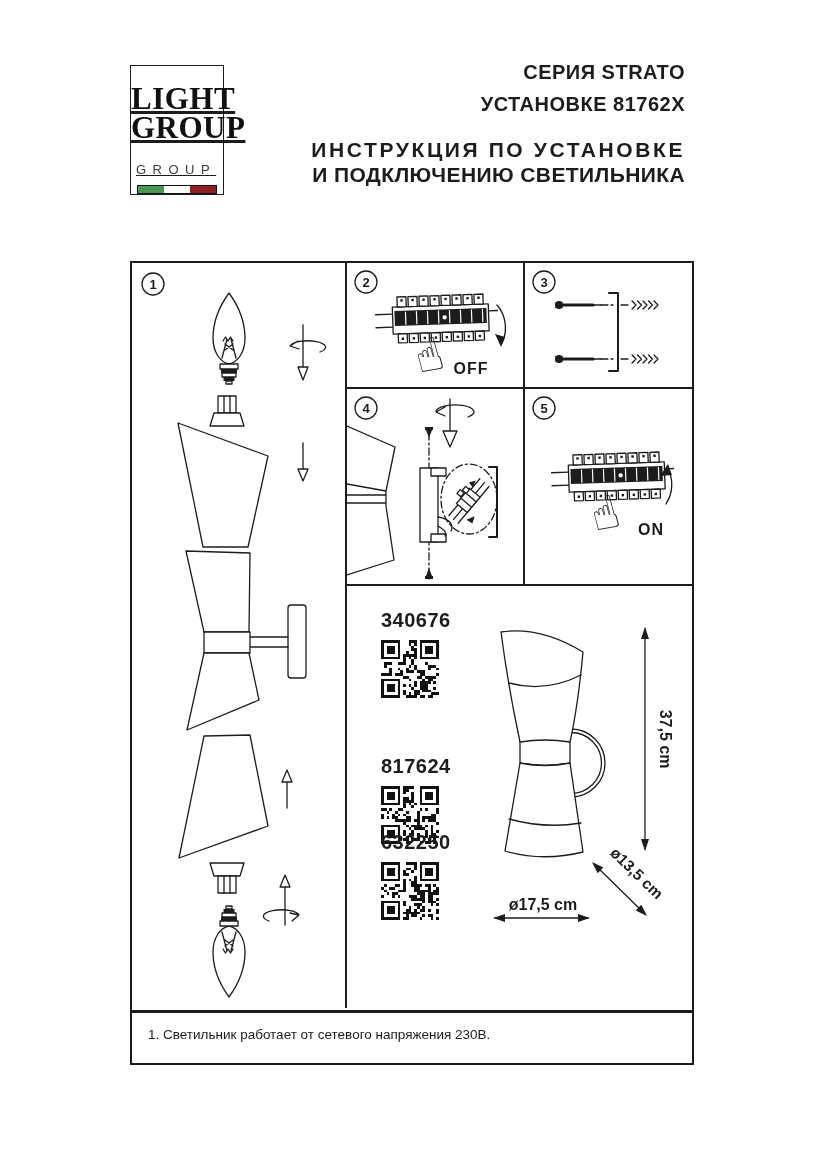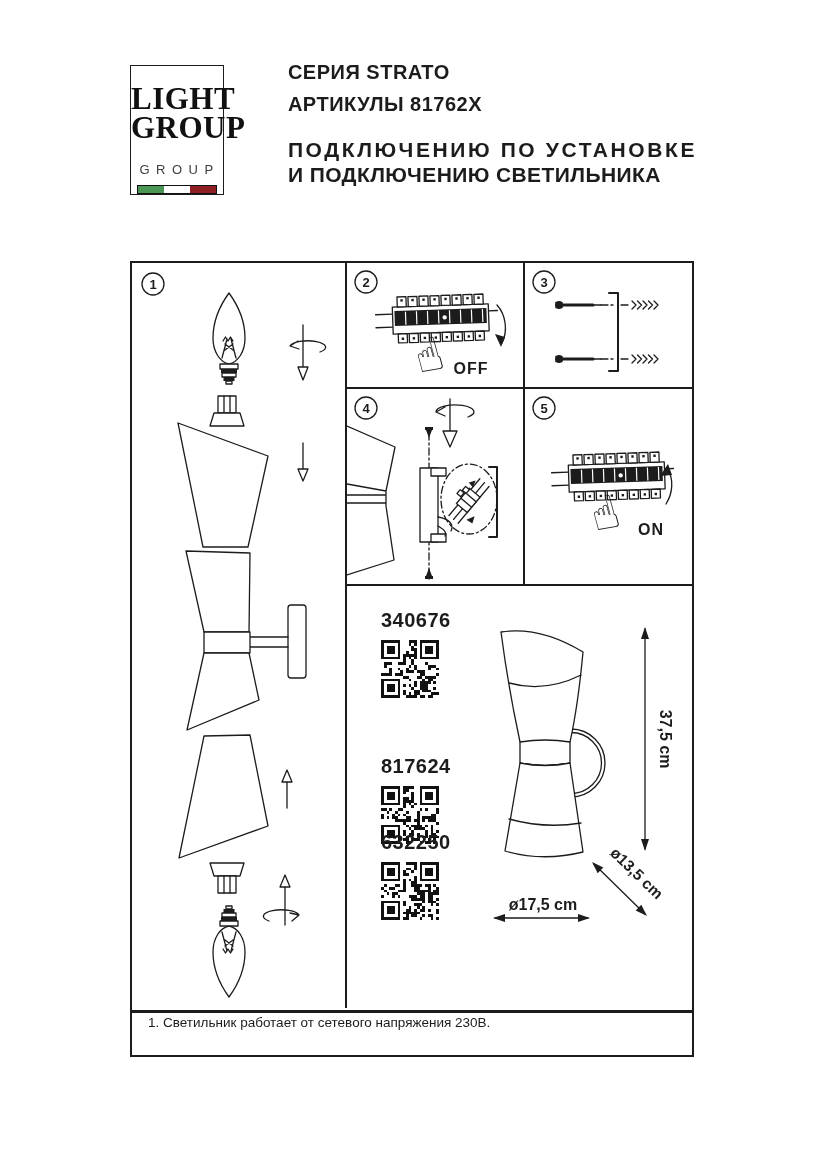--- a/index.html
+++ b/index.html
@@ -1,27 +1,27 @@
 <!DOCTYPE html>
 <html><head>
 <meta charset="utf-8">
 <style>
   html,body{margin:0;padding:0;background:#fff;}
   #page{position:relative;width:826px;height:1169px;background:#ffffff;overflow:hidden;
         font-family:"Liberation Sans",sans-serif;color:#1c1c1c;outline:1px solid #ececec;}
   
   .logo-box{position:absolute;left:130px;top:65px;width:94px;height:130px;
-            border:1.5px solid #1c1c1c;box-sizing:border-box;text-align:center;background:#fff;}
+            border:1.5px solid #1c1c1c;box-sizing:border-box;background:#fff;text-decoration:underline;}
   .logo-light,.logo-star{font-family:"Liberation Serif",serif;font-weight:bold;
             font-size:31px;line-height:29px;letter-spacing:.5px;color:#111;}
   .logo-light{margin-top:18px;}
   .logo-group{font-size:13px;letter-spacing:6.5px;padding-left:5px;color:#3d3d3d;margin-top:20px;}
   .logo-flag{width:78px;height:7px;margin:8px auto 0;border:1px solid #111;display:flex;box-sizing:content-box;}
   .logo-flag span{flex:1;height:100%;}
-  .head-right{position:absolute;right:129px;top:60px;}
+  .head-right{position:absolute;right:141px;top:60px;text-align:right;}
   .series,.articles{font-size:20px;font-weight:bold;line-height:24px;letter-spacing:.5px;}
   .articles{margin-top:8px;}
   .instr{margin-top:21px;font-weight:bold;font-size:21px;line-height:25px;}
   .instr .il1{letter-spacing:2.6px;}
   .instr .il2{letter-spacing:.4px;}
   
   .grid{position:absolute;left:130px;top:261px;width:564px;height:751px;
         border:2px solid #1c1c1c;box-sizing:border-box;background:#fff;}
   .vl,.hl{position:absolute;background:#1c1c1c;}
   .panel{position:absolute;}
@@ -35,45 +35,45 @@
   svg .b2{stroke-width:2;}
   svg .th{stroke-width:3.2;}
   
   .panel-bottom{position:absolute;left:215px;top:323px;width:345px;height:422px;}
   .lampsvg{position:absolute;left:0;top:0;}
   .prod{position:absolute;left:34px;}
   .pcode{font-size:20px;font-weight:bold;letter-spacing:.5px;line-height:24px;margin-bottom:8px;}
   .qr{width:58px;height:58px;}
   .qr svg{width:58px;height:58px;display:block;shape-rendering:crispEdges;}
   
-  .footerbox{position:absolute;left:130px;top:1011px;width:564px;height:46px;
-             border:2px solid #1c1c1c;box-sizing:border-box;padding:0 0 0 16px;background:#fff;}
+  .footerbox{position:absolute;left:130px;top:1011px;width:564px;height:54px;
+             border:2px solid #1c1c1c;box-sizing:border-box;padding:12px 0 0 16px;background:#fff;}
   .footerbox div{font-size:13.5px;line-height:20px;}
 </style>
 </head>
 <body>
 
 <div id="page">
 
   <div class="logo-box">
     <div class="logo-light">LIGHT</div>
     <div class="logo-star">GROUP</div>
     <div class="logo-group">GROUP</div>
     <div class="logo-flag">
       <span style="background: rgb(74, 150, 85);"></span>
       <span style="background: rgb(255, 255, 255);"></span>
       <span style="background: rgb(142, 31, 36);"></span>
     </div>
   </div>
 
   <div class="head-right">
     <div class="series">СЕРИЯ STRATO</div>
-    <div class="articles">АРТИКУЛЫ 81762X</div>
+    <div class="articles">УСТАНОВКЕ 81762X</div>
     <div class="instr">
-      <div class="il1">ПОДКЛЮЧЕНИЮ ПО УСТАНОВКЕ</div>
+      <div class="il1">ИНСТРУКЦИЯ ПО УСТАНОВКЕ</div>
       <div class="il2">И ПОДКЛЮЧЕНИЮ СВЕТИЛЬНИКА</div>
     </div>
   </div>
 
   <div class="grid">
     <div class="vl" style="left:213px;top:0;width:2px;height:745px;"></div>
     <div class="vl" style="left:391px;top:0;width:2px;height:323px;"></div>
     <div class="hl" style="left:215px;top:124px;width:345px;height:2px;"></div>
     <div class="hl" style="left:215px;top:321px;width:345px;height:2px;"></div>
 

